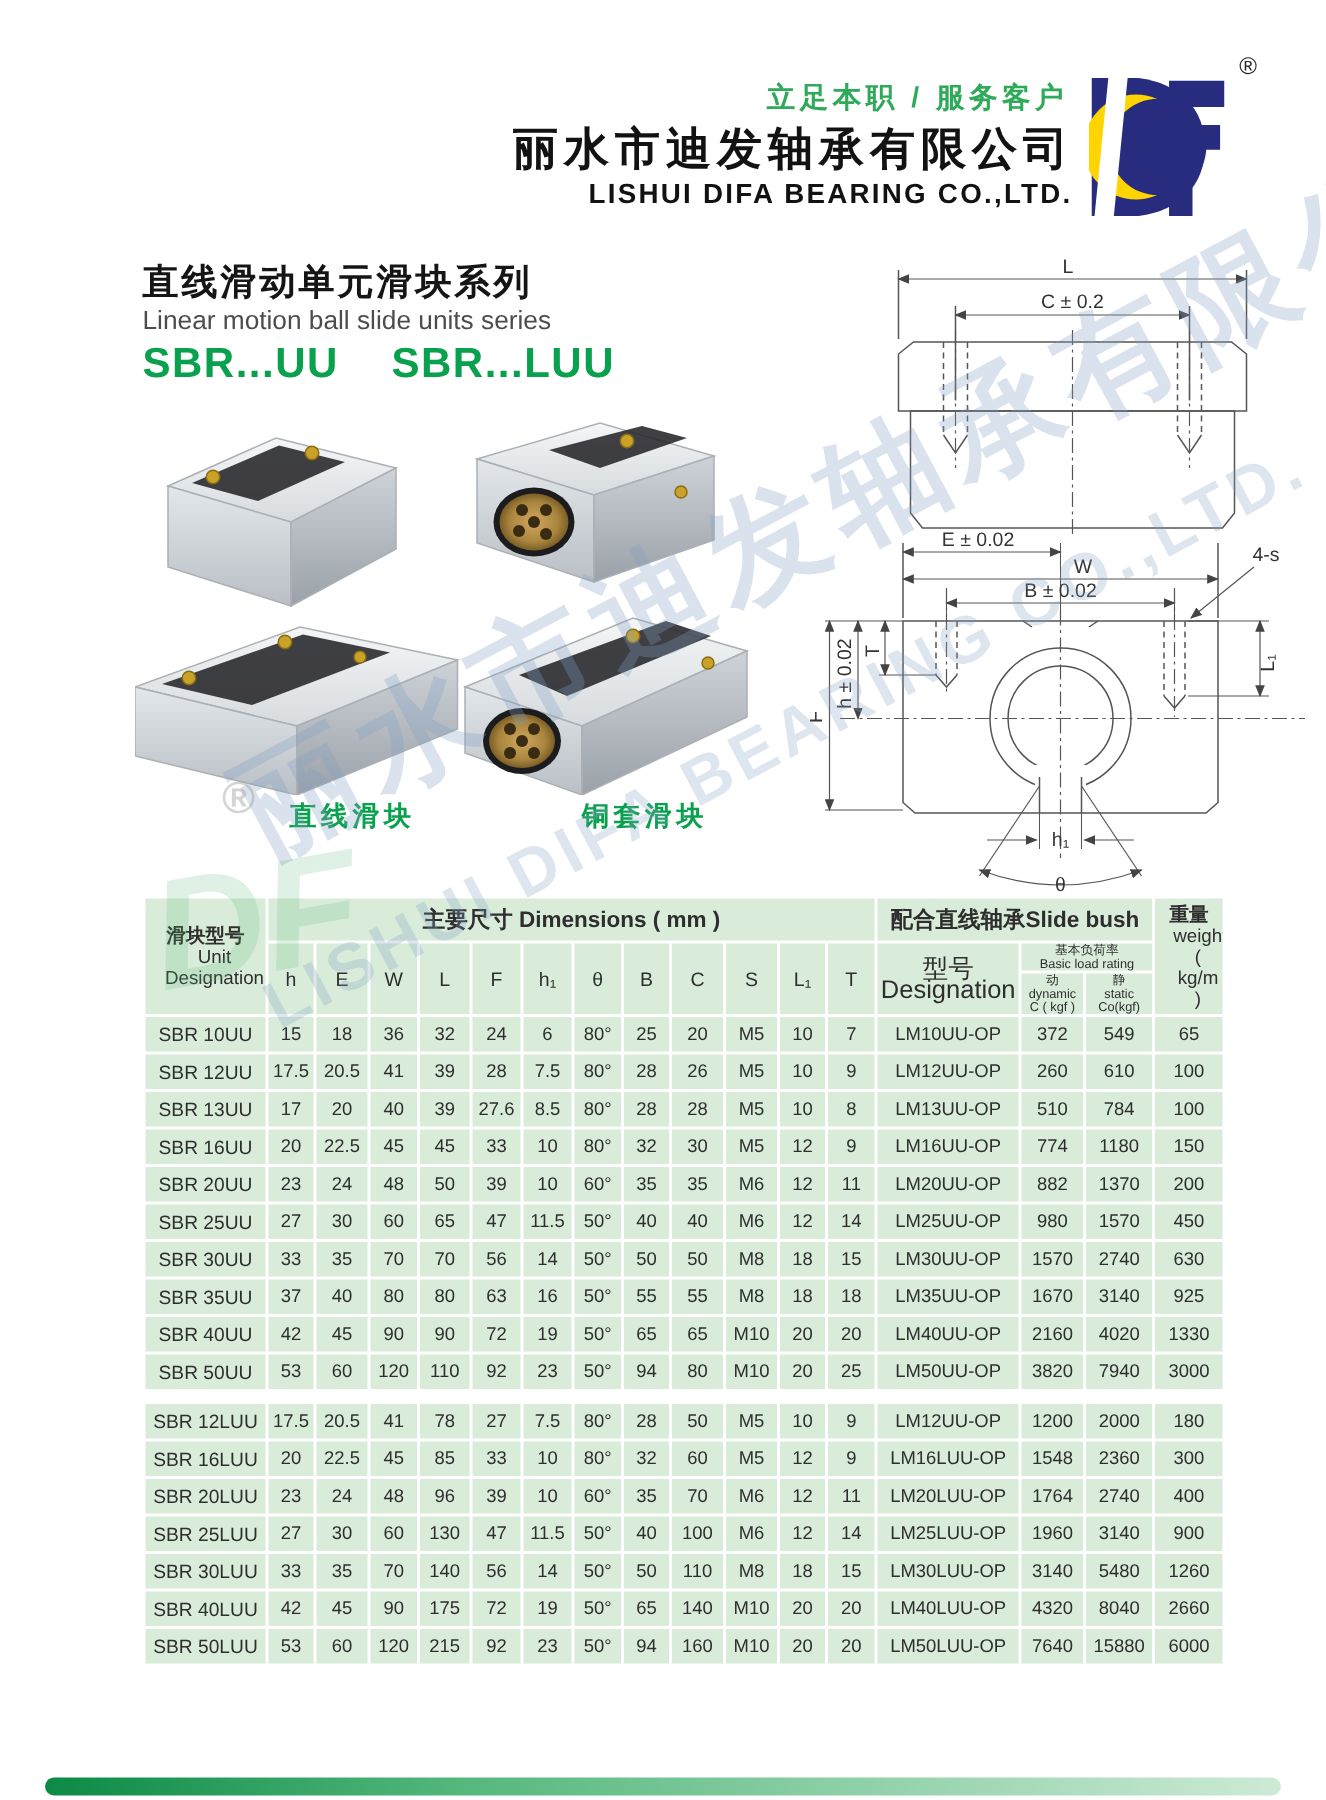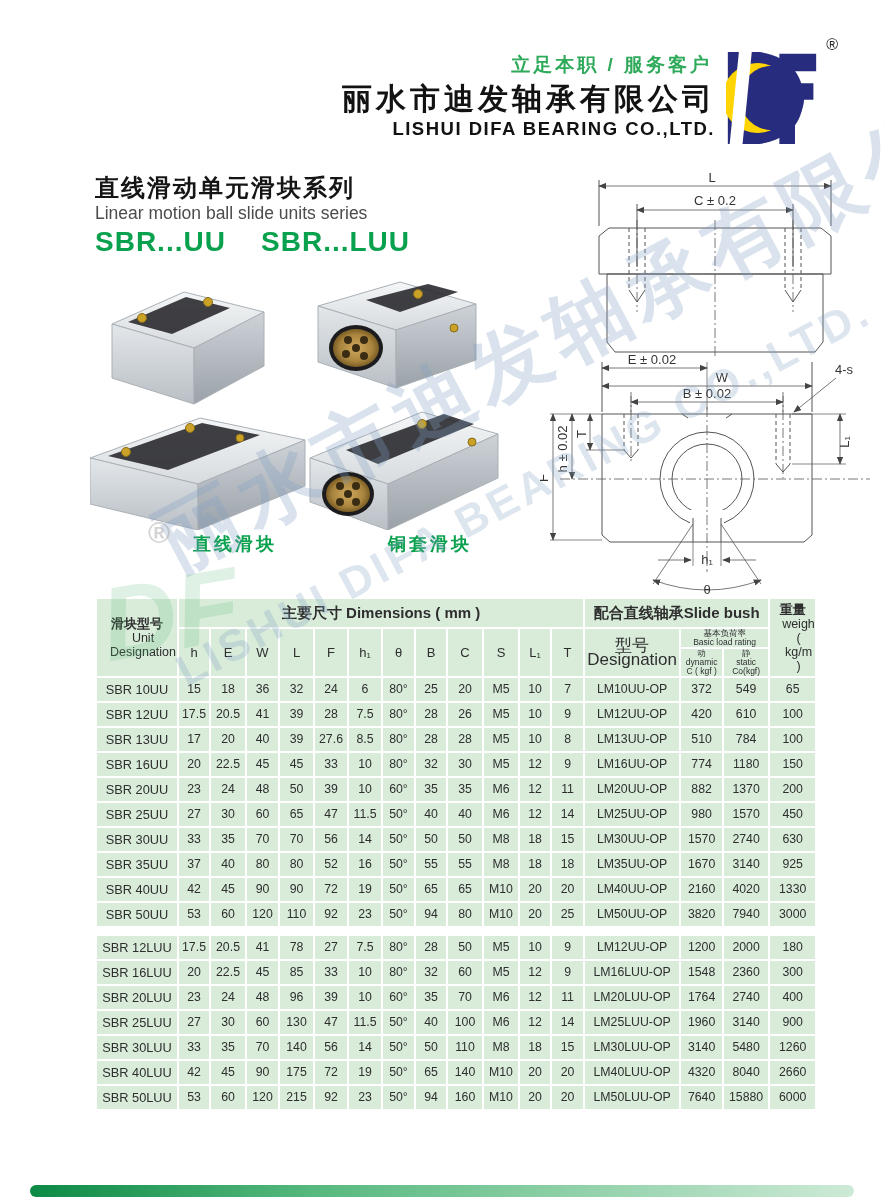--- a/index.html
+++ b/index.html
@@ -380,21 +380,21 @@
             <td data-interactable="false">39</td>
             <td data-interactable="false">28</td>
             <td data-interactable="false">7.5</td>
             <td data-interactable="false">80°</td>
             <td data-interactable="false">28</td>
             <td data-interactable="false">26</td>
             <td data-interactable="false">M5</td>
             <td data-interactable="false">10</td>
             <td data-interactable="false">9</td>
             <td data-interactable="false">LM12UU-OP</td>
-            <td data-interactable="false">420</td>
+            <td data-interactable="false">260</td>
             <td data-interactable="false">610</td>
             <td data-interactable="false">100</td>
           </tr>
           <tr data-interactable="false">
             <td data-interactable="false" class="c-unit">SBR 13UU</td>
             <td data-interactable="false">17</td>
             <td data-interactable="false">20</td>
             <td data-interactable="false">40</td>
             <td data-interactable="false">39</td>
             <td data-interactable="false">27.6</td>
@@ -485,21 +485,21 @@
             <td data-interactable="false">1570</td>
             <td data-interactable="false">2740</td>
             <td data-interactable="false">630</td>
           </tr>
           <tr data-interactable="false">
             <td data-interactable="false" class="c-unit">SBR 35UU</td>
             <td data-interactable="false">37</td>
             <td data-interactable="false">40</td>
             <td data-interactable="false">80</td>
             <td data-interactable="false">80</td>
-            <td data-interactable="false">52</td>
+            <td data-interactable="false">63</td>
             <td data-interactable="false">16</td>
             <td data-interactable="false">50°</td>
             <td data-interactable="false">55</td>
             <td data-interactable="false">55</td>
             <td data-interactable="false">M8</td>
             <td data-interactable="false">18</td>
             <td data-interactable="false">18</td>
             <td data-interactable="false">LM35UU-OP</td>
             <td data-interactable="false">1670</td>
             <td data-interactable="false">3140</td>

